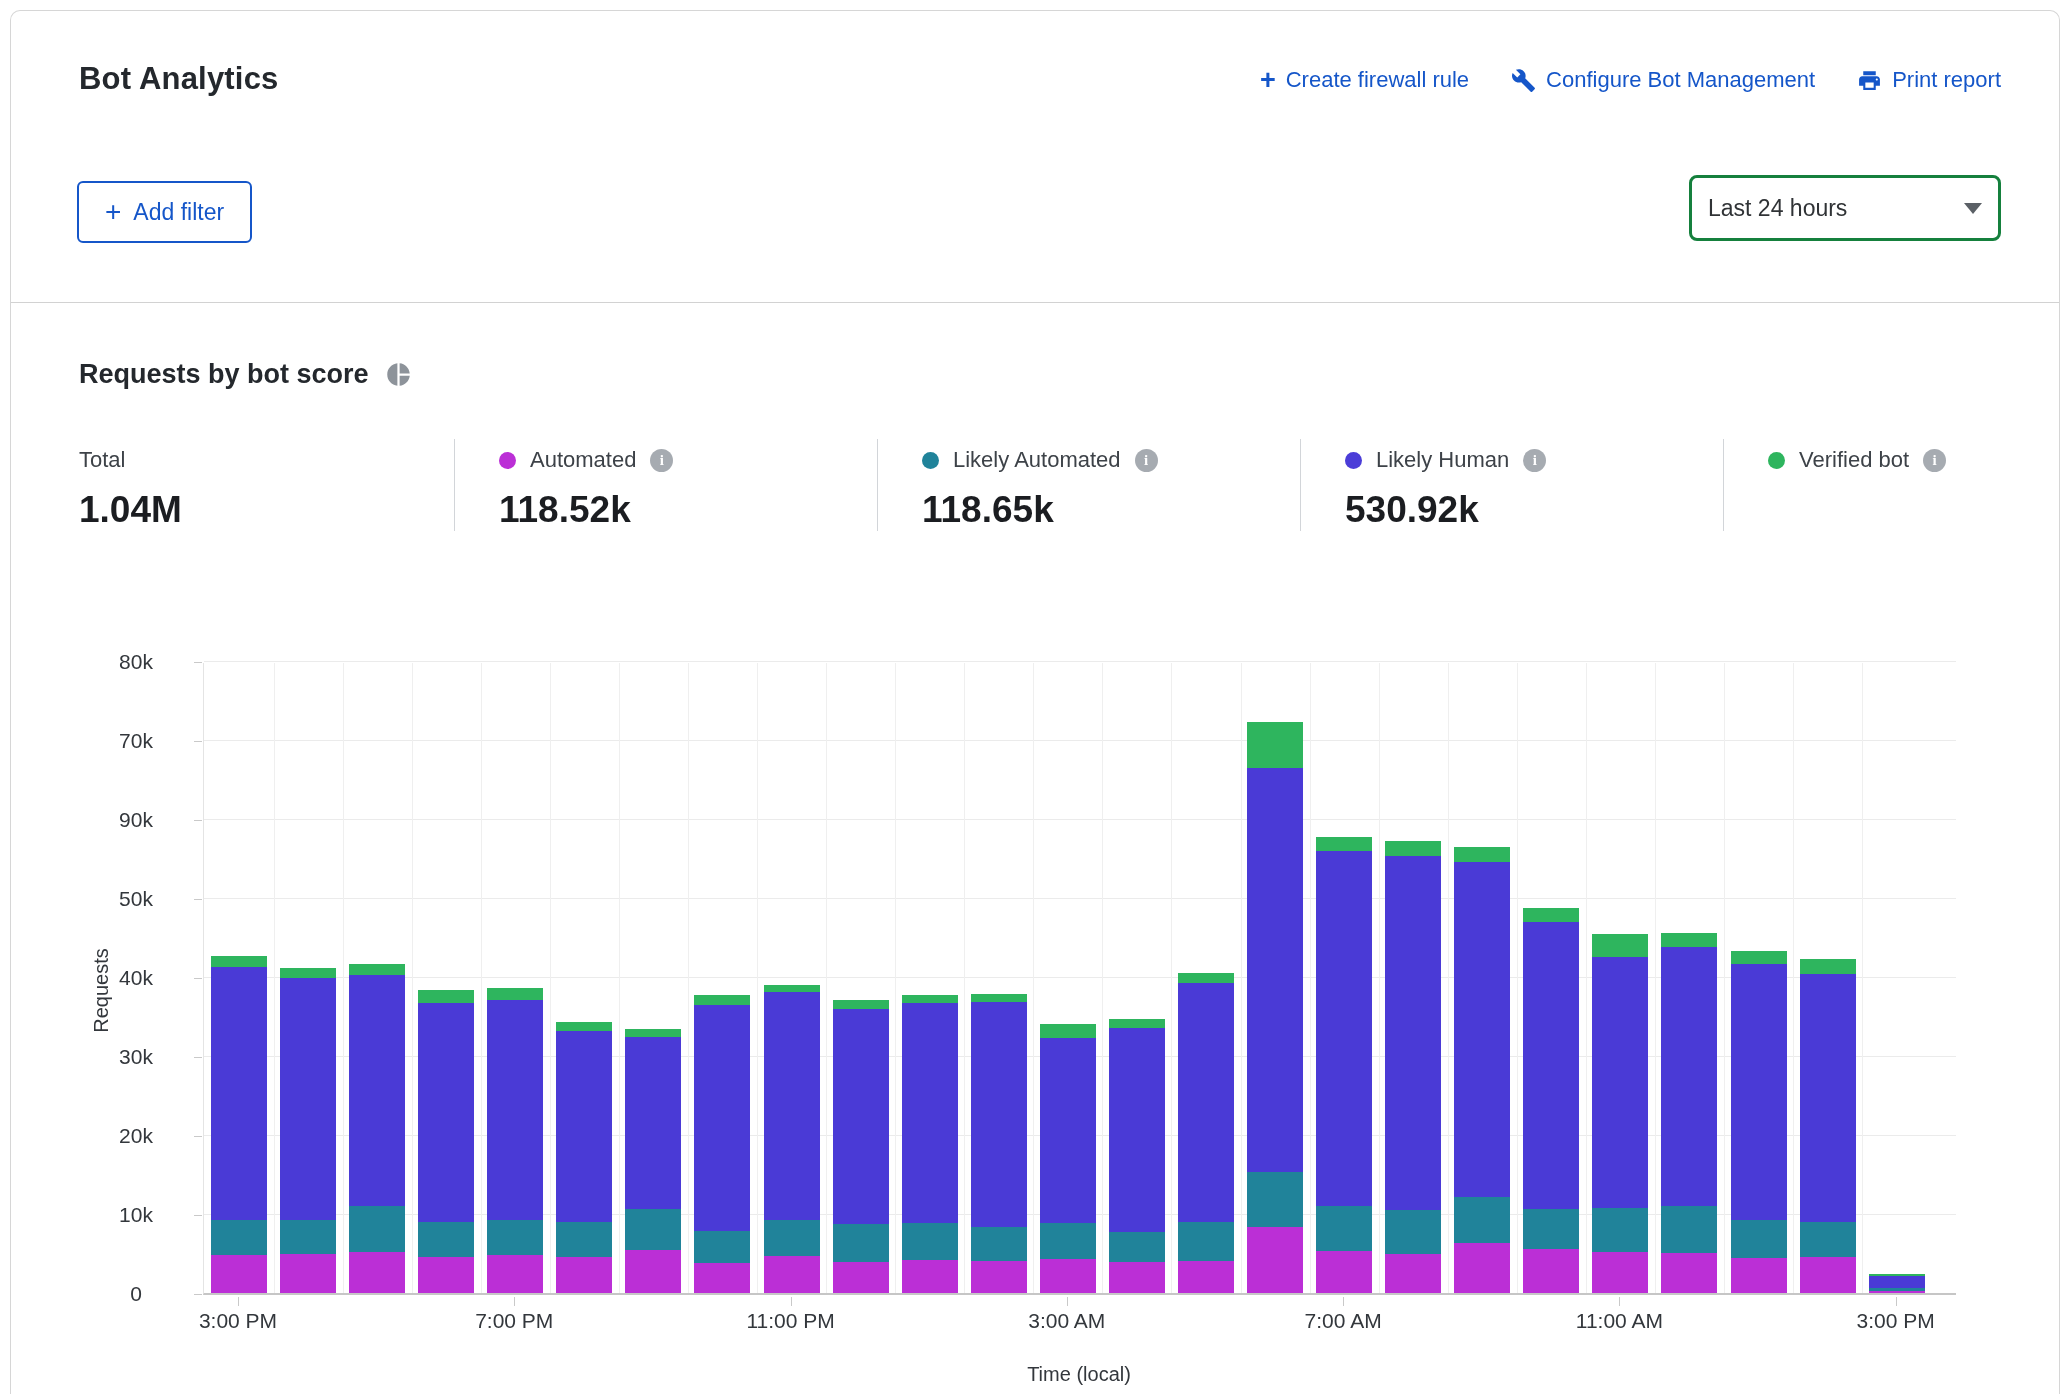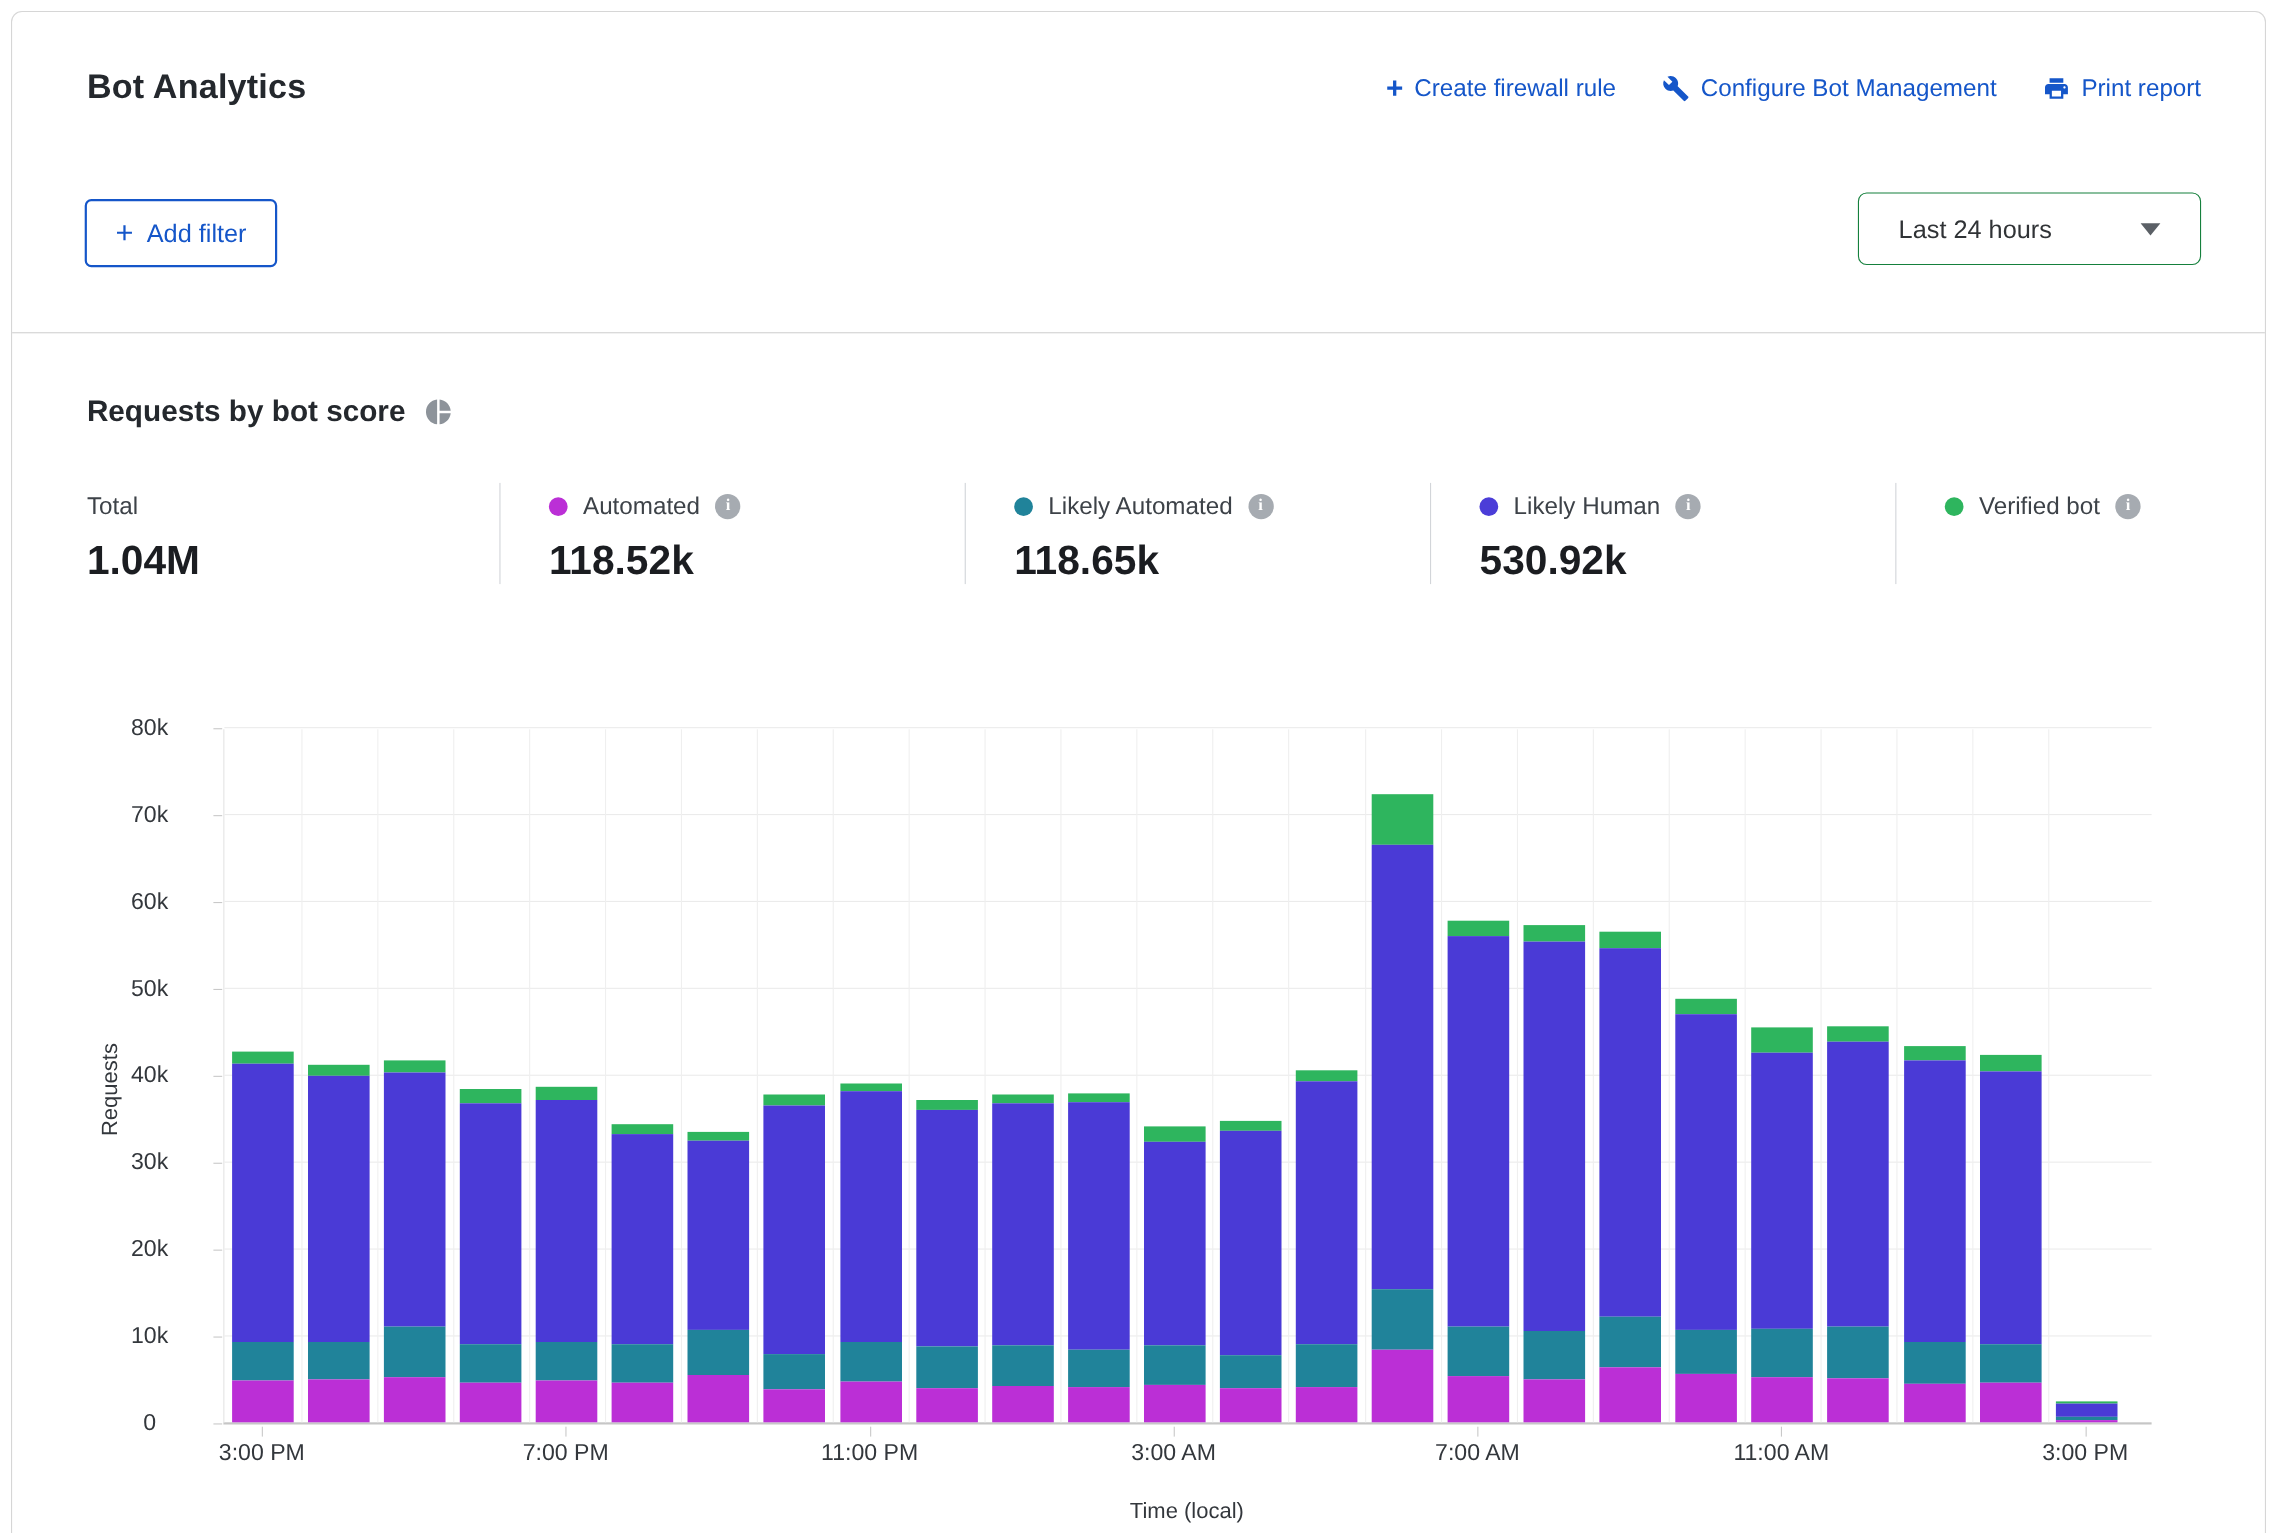--- a/index.html
+++ b/index.html
@@ -17,22 +17,22 @@
   .action-link { display:flex; align-items:center; gap:10px; color:#1556c9; font-size:22px;
                  text-decoration:none; cursor:pointer; }
   .plus-glyph { font-size:27px; font-weight:700; line-height:22px; }
   .action-link svg { width:25px; height:25px; fill:#1556c9; }
   .btn-filter { position:absolute; left:66px; top:170px; height:62px; padding:0 26px;
                 background:#fff; border:2px solid #1556c9; border-radius:6px; color:#1556c9;
                 font-size:23px; font-family:inherit; display:flex; align-items:center; gap:12px;
                 cursor:pointer; }
   .btn-filter .plus-glyph { font-weight:400; font-size:28px; }
   .dropdown { position:absolute; right:58px; top:164px; width:312px; height:66px;
-              border:1px solid #15803d; border-radius:8px; background:#fff;
-              display:flex; align-items:center; padding:0 36px; font-size:23px; color:#303336;
+              border:3px solid #15803d; border-radius:8px; background:#fff;
+              display:flex; align-items:center; padding:0 16px; font-size:23px; color:#303336;
               cursor:pointer; }
   .caret { margin-left:auto; width:0; height:0; border-left:9px solid transparent;
            border-right:9px solid transparent; border-top:11px solid #5b6066; }
 
   
   .section-title { position:absolute; left:68px; top:348px; font-size:27px; font-weight:700;
                    color:#24282d; display:flex; align-items:center; gap:16px; }
   .section-title svg { width:27px; height:27px; fill:#8d939a; }
 
   #stats { position:absolute; left:68px; top:428px; display:grid;
@@ -340,21 +340,21 @@
       <div class="ytick-label" style="left: 70px; top: 1192px;">10k</div>
       <div class="ytick-mark" style="left: 183px; top: 1204px;"></div>
       <div class="ytick-label" style="left: 70px; top: 1113px;">20k</div>
       <div class="ytick-mark" style="left: 183px; top: 1125px;"></div>
       <div class="ytick-label" style="left: 70px; top: 1034px;">30k</div>
       <div class="ytick-mark" style="left: 183px; top: 1046px;"></div>
       <div class="ytick-label" style="left: 70px; top: 955px;">40k</div>
       <div class="ytick-mark" style="left: 183px; top: 967px;"></div>
       <div class="ytick-label" style="left: 70px; top: 876px;">50k</div>
       <div class="ytick-mark" style="left: 183px; top: 888px;"></div>
-      <div class="ytick-label" style="left: 70px; top: 797px;">60k</div>
+      <div class="ytick-label" style="left: 70px; top: 797px;">90k</div>
       <div class="ytick-mark" style="left: 183px; top: 809px;"></div>
       <div class="ytick-label" style="left: 70px; top: 718px;">70k</div>
       <div class="ytick-mark" style="left: 183px; top: 730px;"></div>
       <div class="ytick-label" style="left: 70px; top: 639px;">80k</div>
       <div class="ytick-mark" style="left: 183px; top: 651px;"></div>
     </div>
   <div id="xlabels">
       <div class="xtick-label" style="left: 227px; top: 1298px;">3:00 PM</div>
       <div class="xtick-mark" style="left: 227px; top: 1286px;"></div>
       <div class="xtick-label" style="left: 503.28px; top: 1298px;">7:00 PM</div>

